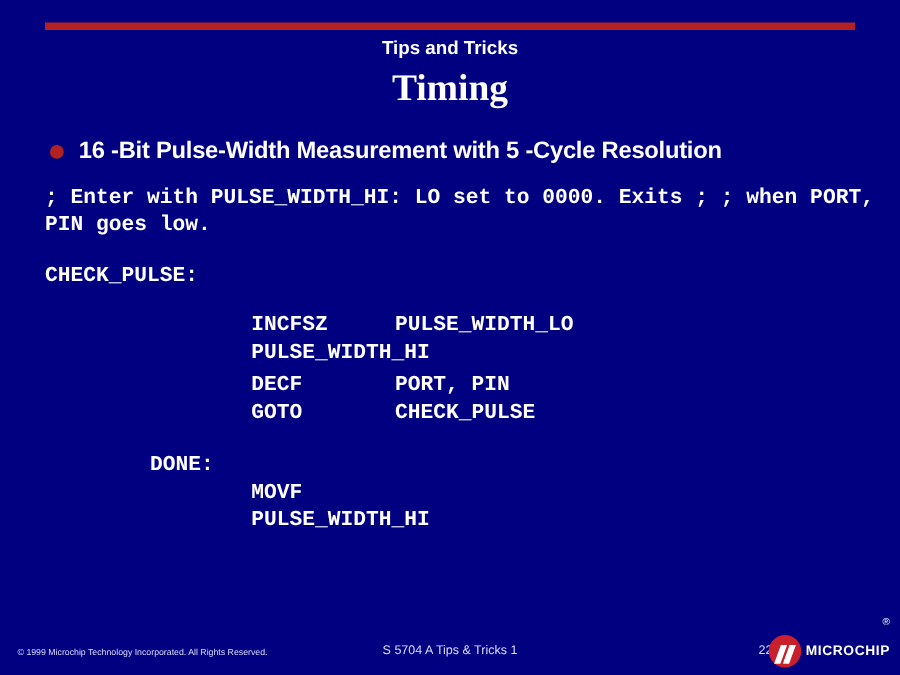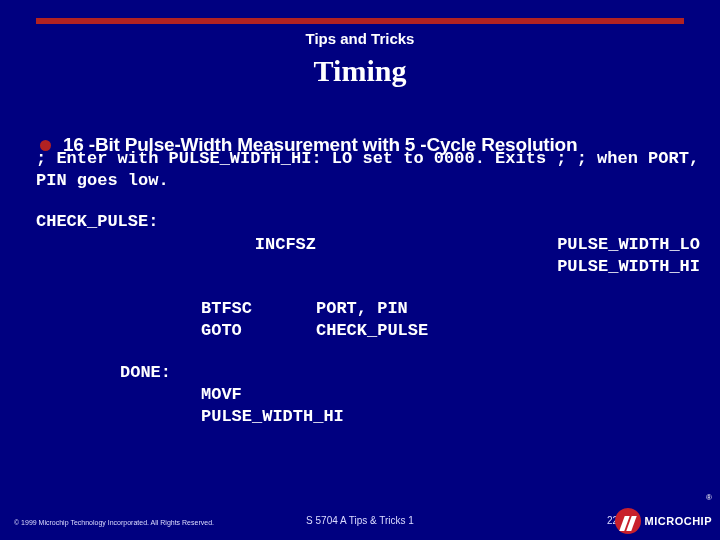--- a/index.html
+++ b/index.html
@@ -38,21 +38,20 @@
     font-family: Liberation Serif, serif;
   }
   .bullet-row {
     position: absolute;
     top: 110px;
     left: 40px;
     right: 18px;
     display: flex;
     align-items: center;
     gap: 12px;
-    margin-top: 24px;
   }
   .dot {
     width: 11px; height: 11px; border-radius: 50%;
     background: #b22222;
     flex: 0 0 auto;
   }
   .bullet-text {
     font-size: 19px;
     font-weight: 700;
     letter-spacing: -0.2px;
@@ -69,21 +68,21 @@
   }
   .code {
     position: absolute;
     left: 36px;
     right: 20px;
     font-family: "Courier New", monospace;
     font-size: 17px;
     font-weight: 700;
   }
   .label1 { top: 212px; }
-  .block1 { top: 234px; text-align: right; }
+  .block1 { top: 250px; }
   .block2 { top: 298px; }
   .label2 { top: 362px; }
   .block3 { top: 384px; }
   .ins-row { display: flex; line-height: 1.32; }
   .col-lbl { width: 165px; }
   .col-op  { width: 115px; }
   .col-arg { flex: 1; }
   .footer {
     position: absolute;
     left: 0; right: 0; bottom: 0;
@@ -173,21 +172,21 @@
   </div>
   <div class="ins-row">
     <span class="col-lbl"></span>
     <span class="col-arg">PULSE_WIDTH_HI</span>
   </div>
 </div>
 
 <div class="code block2">
   <div class="ins-row">
     <span class="col-lbl"></span>
-    <span class="col-op">BTFSC</span>
+    <span class="col-op">DECF</span>
     <span class="col-arg">PORT, PIN</span>
   </div>
   <div class="ins-row">
     <span class="col-lbl"></span>
     <span class="col-op">GOTO</span>
     <span class="col-arg">CHECK_PULSE</span>
   </div>
 </div>
 
 <div class="code label2">

